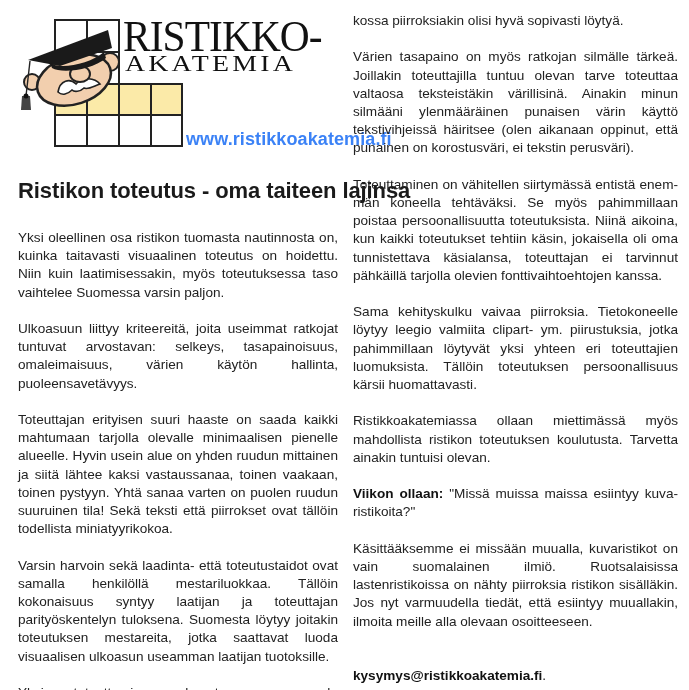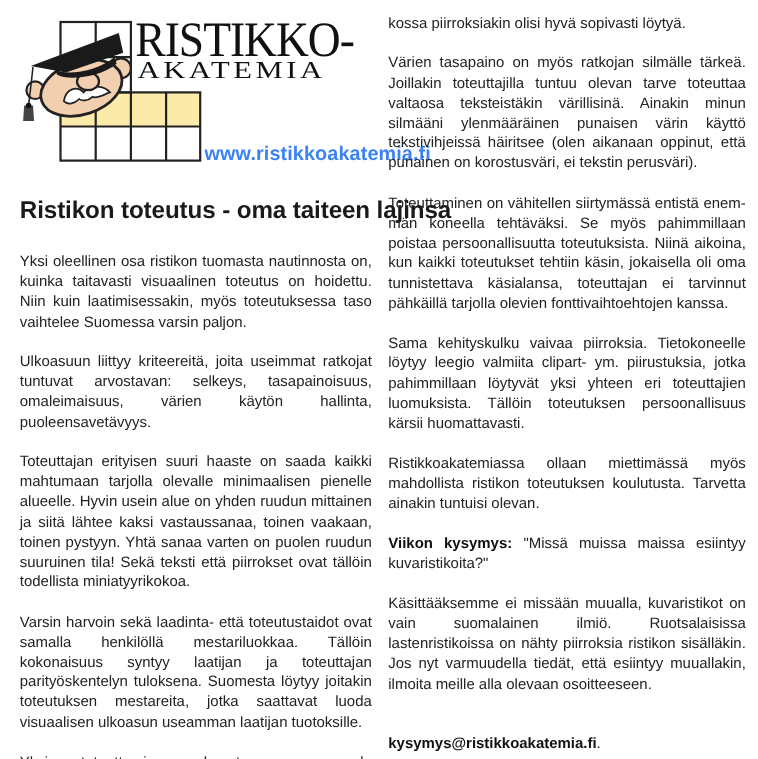--- a/index.html
+++ b/index.html
@@ -82,21 +82,21 @@
   <p style="margin-bottom:0;">Yksi toteuttamisen haaste on saada kokonaisuudesta tasapainoinen tekstien ja piirrosten suhteen. Aika harvat toteuttajat osaavat saattaa piirroksen muotoon minkä tahansa vihjeen. Kuitenkin silmää miellyttävässä risti-</p>
 </div>
 
 <div class="col col-right">
   <p style="text-align:left;">kossa piirroksiakin olisi hyvä sopivasti löytyä.</p>
   <p>Värien tasapaino on myös ratkojan silmälle tärkeä. Joil­lakin toteuttajilla tuntuu olevan tarve toteuttaa valtaosa teksteistäkin värillisinä. Ainakin minun silmääni ylen­määräinen punaisen värin käyttö tekstivihjeissä häiritsee (olen aikanaan oppinut, että punainen on korostusväri, ei tekstin perusväri).</p>
   <p>Toteuttaminen on vähitellen siirtymässä entistä enem­män koneella tehtäväksi. Se myös pahimmillaan poistaa persoonallisuutta toteutuksista. Niinä aikoina, kun kaikki toteutukset tehtiin käsin, jokaisella oli oma tunnistettava käsialansa, toteuttajan ei tarvinnut pähkäillä tarjolla ole­vien fonttivaihtoehtojen kanssa.</p>
   <p>Sama kehityskulku vaivaa piirroksia. Tietokoneelle löytyy leegio valmiita clipart-  ym. piirustuksia, jotka pahimmillaan löytyvät yksi yhteen eri toteuttajien luomuksista. Tällöin toteutuksen persoonallisuus kärsii huomattavasti.</p>
   <p>Ristikkoakatemiassa ollaan miettimässä myös mahdol­lista ristikon toteutuksen koulutusta. Tarvetta ainakin tuntuisi olevan.</p>
   <p>
-    <span class="bold">Viikon kysymys:</span><span> "Missä muissa maissa esiintyy kuva­ristikoita?"</span>
+    <span class="bold">Viikon ollaan:</span><span> "Missä muissa maissa esiintyy kuva­ristikoita?"</span>
   </p>
   <p>Käsittääksemme ei missään muualla, kuvaristikot on vain suomalainen ilmiö. Ruotsalaisissa lastenristikoissa on nähty piirroksia ristikon sisälläkin. Jos nyt varmuu­della tiedät, että esiintyy muuallakin, ilmoita meille alla olevaan osoitteeseen.</p>
   <p style="text-align:left;">
     <br>
     <span class="bold">kysymys@ristikkoakatemia.fi</span><span>.</span>
   </p>
 
 </div>
 
 </body></html>

